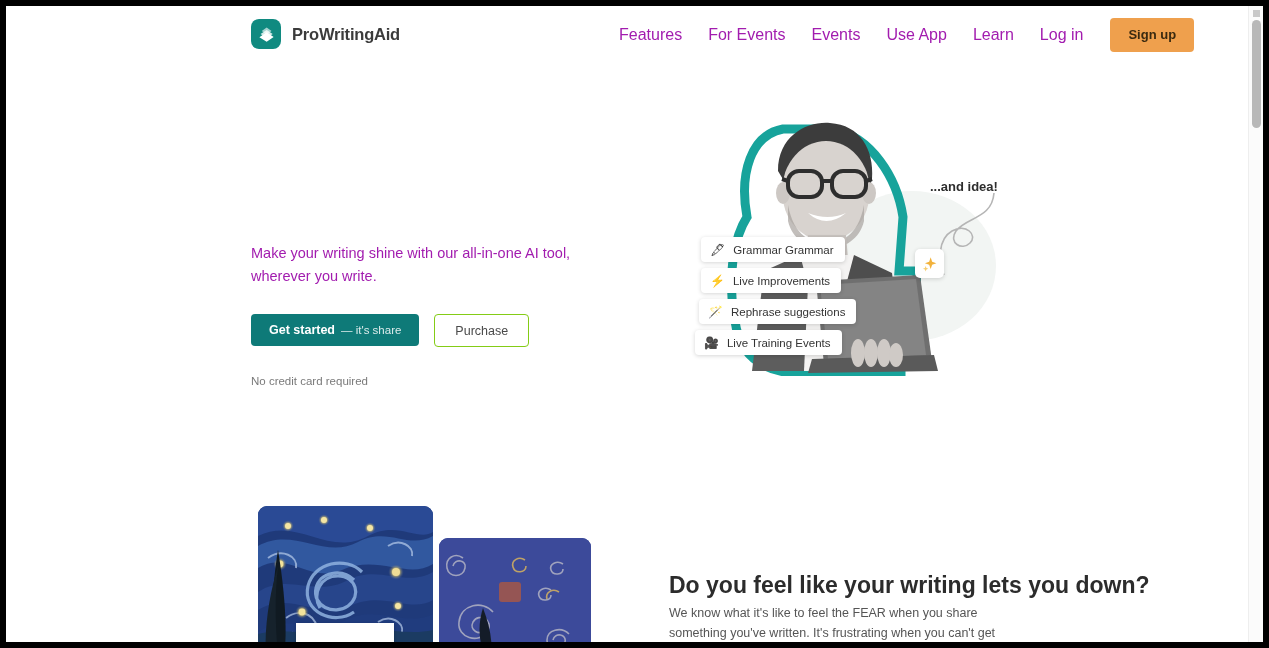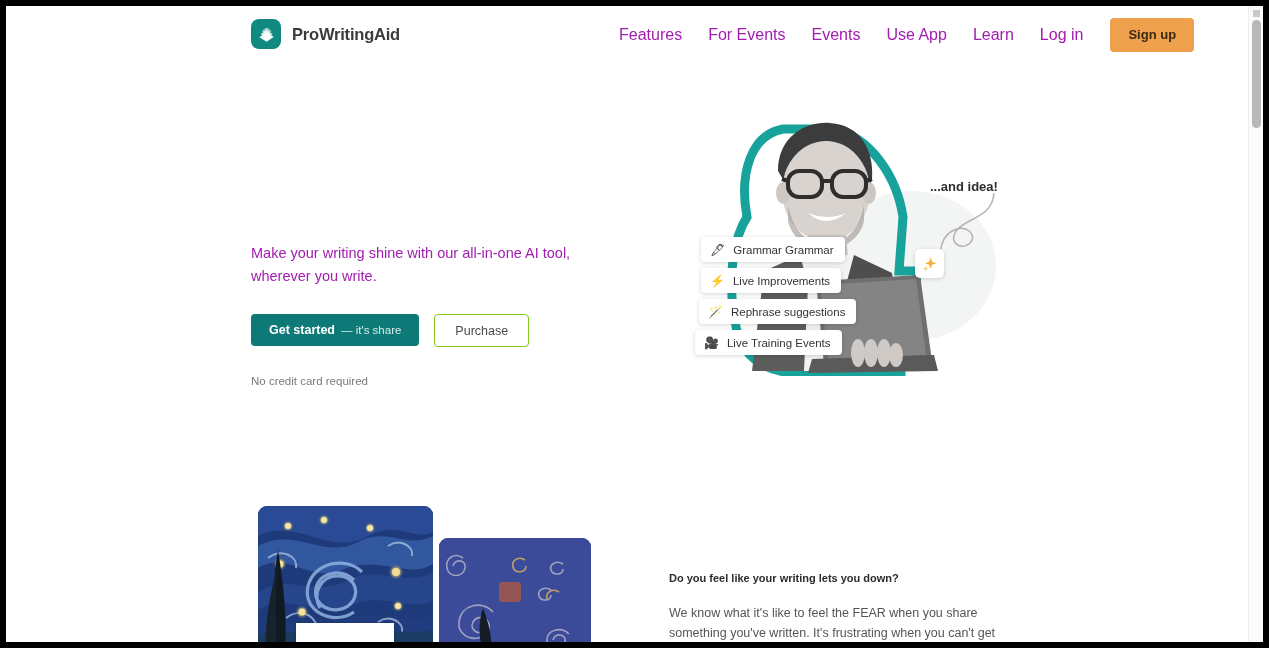--- a/index.html
+++ b/index.html
@@ -183,21 +183,21 @@
     background: #ffffff; border-radius: 0;
     padding: 19px 8px;
     font-size: 9.5px; color: #333;
     box-shadow: 0 1px 3px rgba(0,0,0,0.22);
     white-space: nowrap;
     font-style: italic;
   }
   
   #section-heading {
     position: absolute; left: 663px; top: 566px;
-    font-size: 11px; font-weight: bold; color: #2c2c2c;
+    font-size: 23px; font-weight: bold; color: #2c2c2c;
     white-space: nowrap;
   }
   #section-body {
     position: absolute; left: 663px; top: 598px;
     width: 345px;
     font-size: 12.5px; line-height: 19.5px;
     color: #555555;
   }
 </style>
 </head>

